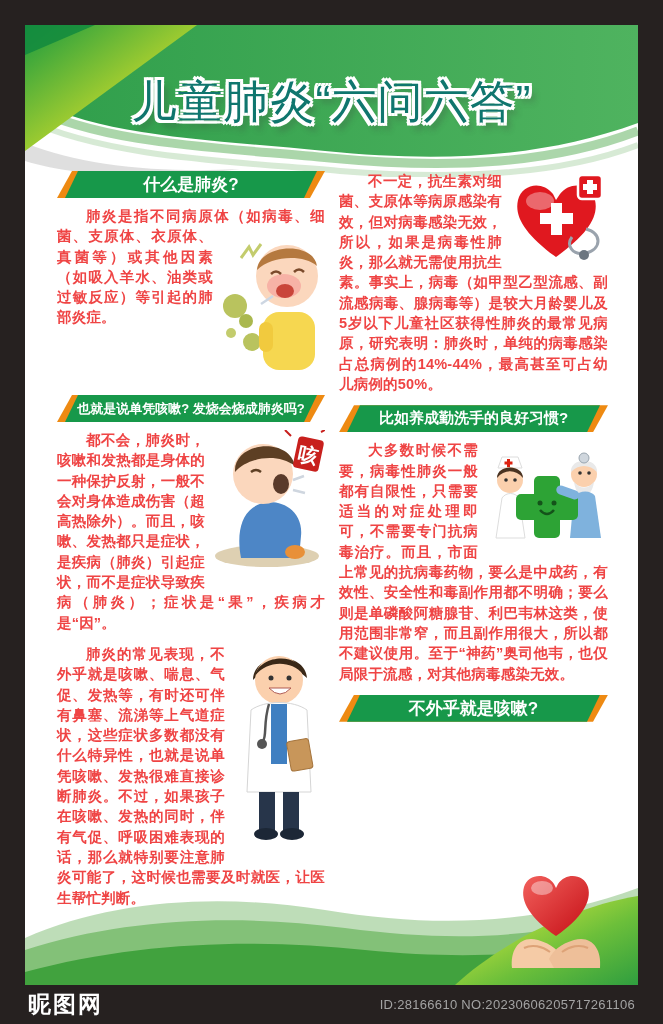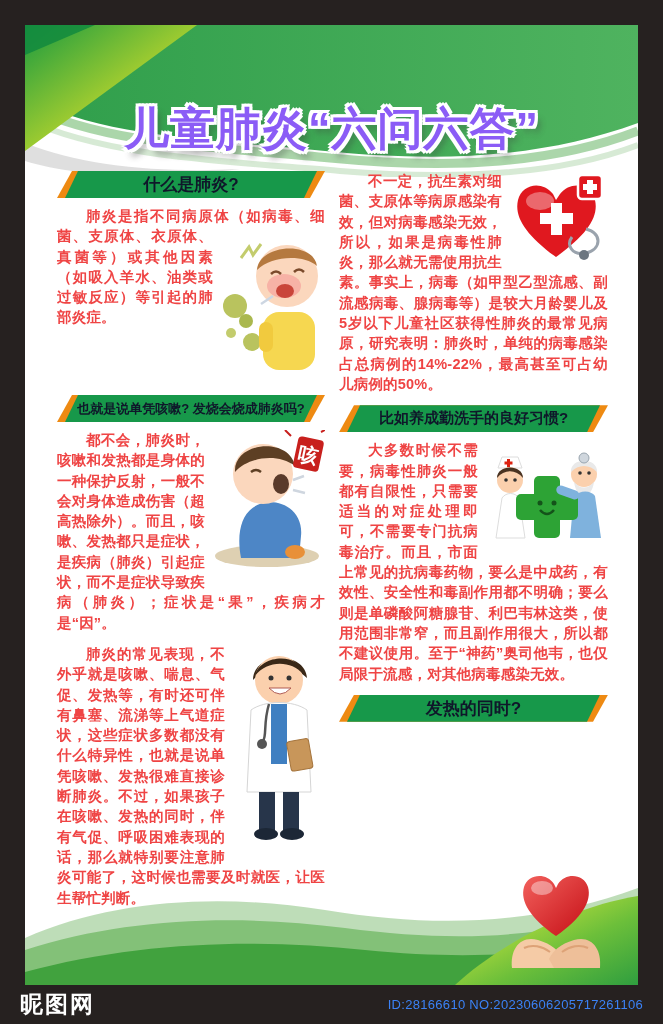--- a/index.html
+++ b/index.html
@@ -1,52 +1,52 @@
 <!DOCTYPE html>
 <html><head>
 <meta charset="utf-8">
 <style>
   html,body{margin:0;padding:0;background:#111;}
   .frame{position:relative;width:663px;height:1024px;background:#262120;overflow:hidden;
          font-family:"Liberation Sans","DejaVu Sans",sans-serif;}
   .poster{position:absolute;left:25px;top:25px;width:613px;height:960px;background:#ffffff;overflow:hidden;}
   .deco-top{position:absolute;top:0;left:0;z-index:0;}
   .deco-bottom{position:absolute;bottom:0;left:0;z-index:0;}
-  .main-title{position:absolute;top:74px;left:0;right:0;text-align:center;z-index:3;
-    font-size:45px;font-weight:700;color:#8b5cf6;letter-spacing:1px;white-space:nowrap;
+  .main-title{position:absolute;top:47px;left:0;right:0;text-align:center;z-index:3;
+    font-size:45px;font-weight:400;color:#0f766e;letter-spacing:1px;white-space:nowrap;
     text-shadow:-3px -3px 0 #fff,3px -3px 0 #fff,-3px 3px 0 #fff,3px 3px 0 #fff,
                  0 -3px 0 #fff,0 3px 0 #fff,-3px 0 0 #fff,3px 0 0 #fff,5px 7px 6px rgba(60,60,60,.45);}
   .content{position:absolute;top:146px;left:32px;width:551px;display:flex;gap:14px;z-index:2;}
   .col{width:268px;}
   .col-right{width:269px;}
   .sec{margin-bottom:11px;}
   .sec-header{position:relative;height:27px;margin-bottom:8px;}
   .hdr-orange{position:absolute;inset:0;background:#ee8a12;
     clip-path:polygon(15px 0,100% 0,calc(100% - 15px) 100%,0 100%);}
   .hdr-green{position:absolute;top:0;bottom:0;left:8px;right:8px;background:#17984a;
     clip-path:polygon(13px 0,100% 0,calc(100% - 13px) 100%,0 100%);
     display:flex;align-items:center;justify-content:center;}
-  .hdr-label{color:#0f172a;font-weight:bold;font-size:17px;white-space:nowrap;}
+  .hdr-label{color:#ffffff;font-weight:bold;font-size:17px;white-space:nowrap;}
   .sec-header.long .hdr-label{font-size:13px;}
   .sec-header.mid .hdr-label{font-size:15px;}
   .sec-body{position:relative;}
   .sec-body::after{content:"";display:block;clear:both;}
   .illus{float:right;margin:0 0 4px 8px;}
   .spacer{float:right;width:0;}
   .cleared{clear:right;}
   .sp-toddler{height:22px;}
   .sp-hands{height:126px;}
   .txt{font-size:14.5px;line-height:1.4;text-align:justify;color:#ef4444;
        text-indent:2em;font-weight:600;letter-spacing:.2px;}
   .footer{position:absolute;left:0;right:0;bottom:0;height:39px;display:flex;
-          align-items:center;justify-content:space-between;padding:0 20px;z-index:4;color:#fff;}
+          align-items:center;justify-content:space-between;padding:0 28px;z-index:4;color:#fff;}
   .brand{display:flex;align-items:baseline;gap:10px;}
   .brand-logo{font-size:23px;font-weight:900;letter-spacing:2px;}
   .brand-url{font-size:21px;font-weight:bold;}
-  .serial{font-size:13px;color:#3b82f6;letter-spacing:.3px;}
+  .serial{font-size:13px;color:#a3a3a3;letter-spacing:.3px;}
 </style>
 </head>
 <body>
 
 <div class="frame">
   <div class="poster">
 
     <svg class="deco-top" width="613" height="152" viewBox="0 0 613 152">
       <defs>
         <linearGradient id="gband" x1="0" y1="0" x2="1" y2="0">
@@ -193,21 +193,21 @@
                 <rect x="41" y="32" width="11" height="32" fill="#fff"></rect>
                 <rect x="30" y="42" width="33" height="11" fill="#fff"></rect>
                 <rect x="68" y="4" width="24" height="24" rx="4" fill="#e0181f" stroke="#fff" stroke-width="2.5"></rect>
                 <rect x="77" y="9" width="6" height="14" fill="#fff"></rect>
                 <rect x="73" y="13" width="14" height="6" fill="#fff"></rect>
                 <path d="M76,58 C92,62 92,78 76,82 C62,85 56,74 62,66" stroke="#9aa3ad" stroke-width="3" fill="none"></path>
                 <circle cx="74" cy="84" r="5" fill="#6c7680"></circle>
               </svg>
             </div>
             <div class="txt">
-              <span>不一定，抗生素对细菌、支原体等病原感染有效，但对病毒感染无效，所以，如果是病毒性肺炎，那么就无需使用抗生素。事实上，病毒（如甲型乙型流感、副流感病毒、腺病毒等）是较大月龄婴儿及5岁以下儿童社区获得性肺炎的最常见病原，研究表明：肺炎时，单纯的病毒感染占总病例的14%-22%，最高甚至可占幼儿病例的50%。</span>
+              <span>不一定，抗生素对细菌、支原体等病原感染有效，但对病毒感染无效，所以，如果是病毒性肺炎，那么就无需使用抗生素。事实上，病毒（如甲型乙型流感、副流感病毒、腺病毒等）是较大月龄婴儿及5岁以下儿童社区获得性肺炎的最常见病原，研究表明：肺炎时，单纯的病毒感染占总病例的14%-44%，最高甚至可占幼儿病例的50%。</span>
             </div>
           </div>
         </div>
 
         <div class="sec">
           <div class="sec-header mid">
             <div class="hdr-orange"></div>
             <div class="hdr-green">
               <span class="hdr-label">比如养成勤洗手的良好习惯?</span>
             </div>
@@ -241,21 +241,21 @@
             <div class="txt">
               <span>大多数时候不需要，病毒性肺炎一般都有自限性，只需要适当的对症处理即可，不需要专门抗病毒治疗。而且，市面上常见的抗病毒药物，要么是中成药，有效性、安全性和毒副作用都不明确；要么则是单磷酸阿糖腺苷、利巴韦林这类，使用范围非常窄，而且副作用很大，所以都不建议使用。至于“神药”奥司他韦，也仅局限于流感，对其他病毒感染无效。</span>
             </div>
           </div>
         </div>
 
         <div class="sec">
           <div class="sec-header">
             <div class="hdr-orange"></div>
             <div class="hdr-green">
-              <span class="hdr-label">发热的同时?</span>
+              <span class="hdr-label">不外乎就是咳嗽?</span>
             </div>
           </div>
           <div class="sec-body">
             <div class="spacer sp-hands"></div>
             <div class="illus cleared">
               <svg width="104" height="112" viewBox="0 0 104 112">
                 <defs>
                   <linearGradient id="ghh" x1="0" y1="0" x2="1" y2="1">
                     <stop offset="0" stop-color="#f2605c"></stop>
                       <stop offset="1" stop-color="#c50f16"></stop>

